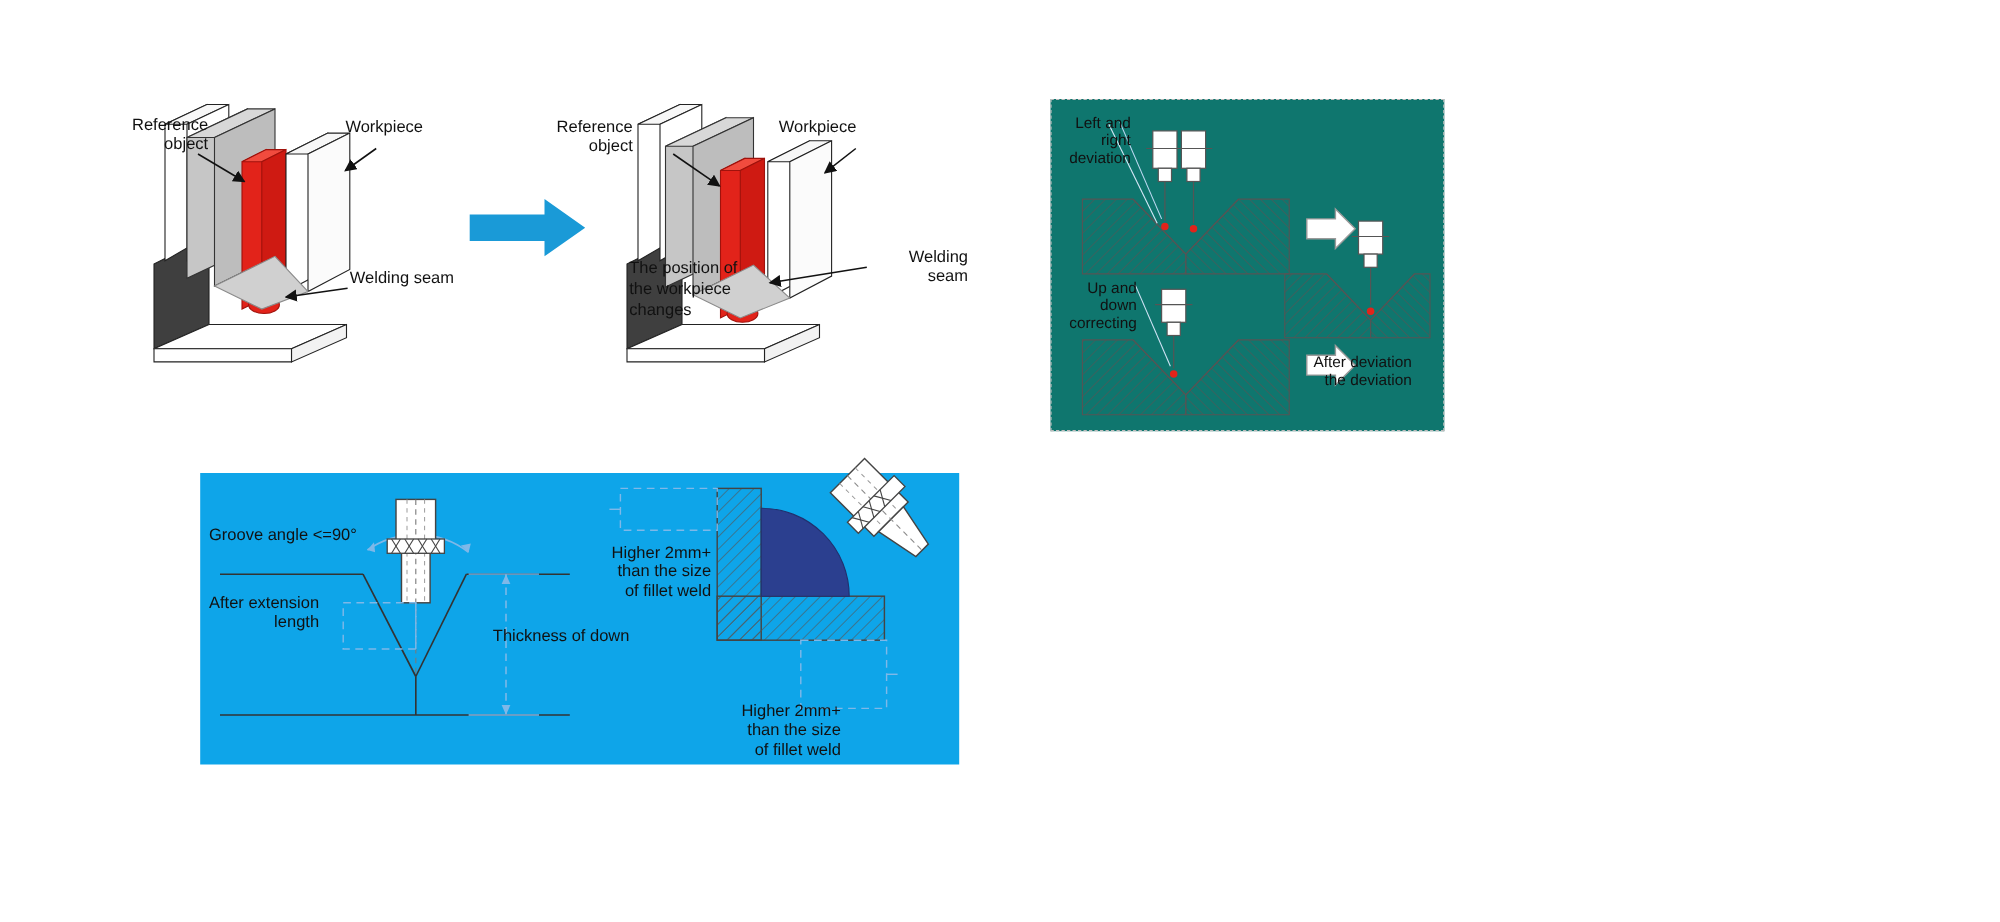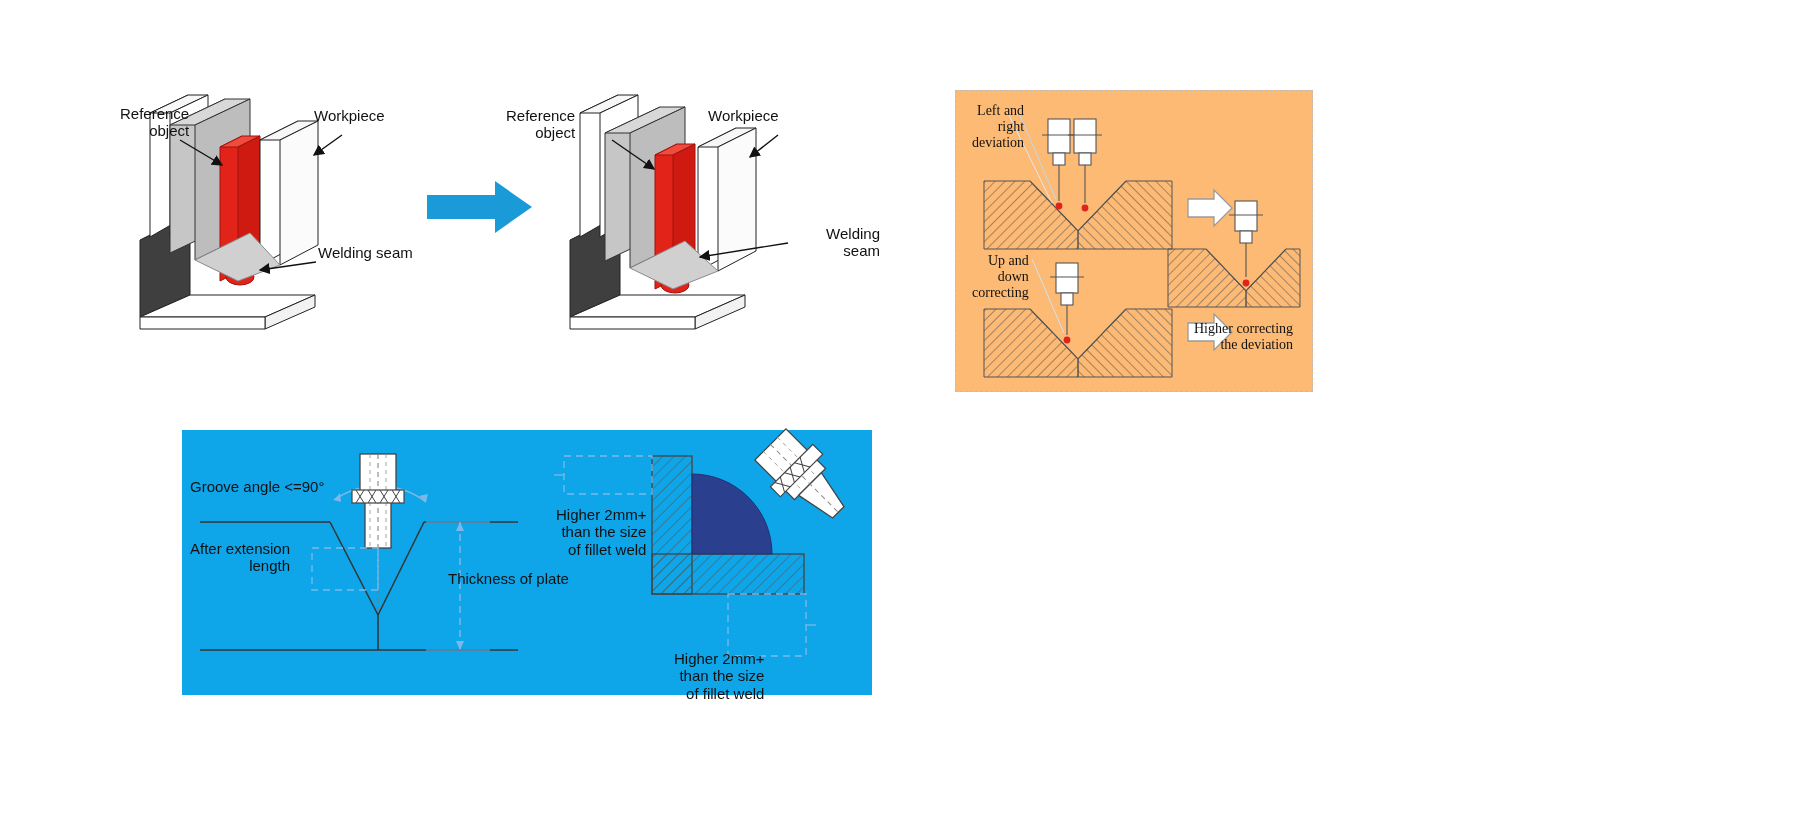--- a/index.html
+++ b/index.html
@@ -49,37 +49,36 @@
   }
 
   
   #panel-deviation {
     left: 955px;
     top: 90px;
     width: 358px;
     height: 302px;
     border: 1px dashed #bdbdbd;
     box-sizing: border-box;
-    background: #fdba74;
-    font-family: Liberation Serif, serif;
+    background: #0f766e;
   }
 
   
   #panel-groove {
     left: 182px;
     top: 430px;
     width: 690px;
     height: 265px;
     background: #0ea5e9;
   }
 
   
   #panel-fillet {
     left: 548px;
-    top: 412px;
+    top: 400px;
     width: 340px;
     height: 290px;
   }
 </style>
 </head>
 <body>
 
 <div class="panel" id="panel-position-change">
 
   <svg width="760" height="260" viewBox="0 0 760 260">
@@ -149,20 +148,23 @@
       <line x1="228" y1="50" x2="200" y2="72" stroke="#111" stroke-width="1.4" marker-end="url(#arrowhead)"></line>
       <line x1="238" y1="158" x2="150" y2="172" stroke="#111" stroke-width="1.4" marker-end="url(#arrowhead)"></line>
     </g>
   </svg>
 
   <div class="label" style="left:0px; top:20px;">Reference
 object</div>
   <div class="label" style="left:194px; top:22px;">Workpiece</div>
   <div class="label" style="left:198px; top:159px;">Welding seam</div>
 
+  <div id="arrow-caption">The position of
+the workpiece
+changes</div>
 
   <div class="label" style="left:386px; top:22px;">Reference
 object</div>
   <div class="label" style="left:588px; top:22px;">Workpiece</div>
   <div class="label" style="left:670px; top:140px;">Welding seam</div>
 </div>
 
 <div class="panel" id="panel-deviation">
   <svg width="356" height="300" viewBox="0 0 356 300">
     <defs>
@@ -237,21 +239,21 @@
       </g>
     </g>
   </svg>
 
   <div class="label small" style="left:16px; top:12px;">Left and
 right
 deviation</div>
   <div class="label small" style="left:16px; top:162px;">Up and
 down
 correcting</div>
-  <div class="label small" style="left:238px; top:230px;">Higher correcting
+  <div class="label small" style="left:238px; top:230px;">After deviation
 the deviation</div>
 </div>
 
 <div class="panel" id="panel-groove">
   <svg width="690" height="265" viewBox="0 0 690 265">
 
     <line x1="18" y1="92" x2="148" y2="92" stroke="#333" stroke-width="1.5"></line>
     <line x1="242" y1="92" x2="336" y2="92" stroke="#333" stroke-width="1.5"></line>
     <line x1="18" y1="220" x2="336" y2="220" stroke="#333" stroke-width="1.5"></line>
 
@@ -287,21 +289,21 @@
     <line x1="244" y1="92" x2="308" y2="92" stroke="#7fb8e8" stroke-width="1.2"></line>
     <line x1="244" y1="220" x2="308" y2="220" stroke="#7fb8e8" stroke-width="1.2"></line>
     <line x1="278" y1="92" x2="278" y2="220" stroke="#7fb8e8" stroke-width="1.4" stroke-dasharray="7,5"></line>
     <path d="M278,92 l-4,9 l8,0 z" fill="#7fb8e8"></path>
     <path d="M278,220 l-4,-9 l8,0 z" fill="#7fb8e8"></path>
   </svg>
 
   <div class="label" style="left:8px; top:48px;">Groove angle &lt;=90°</div>
   <div class="label" style="left:8px; top:110px;">After extension
 length</div>
-  <div class="label" style="left:266px; top:140px;">Thickness of plate</div>
+  <div class="label" style="left:266px; top:140px;">Thickness of down</div>
 </div>
 
 <div class="panel" id="panel-fillet">
   <svg width="340" height="290" viewBox="0 0 340 290">
     <defs>
       <pattern id="hatchC" width="8" height="8" patternTransform="rotate(45)" patternUnits="userSpaceOnUse">
         <line x1="0" y1="0" x2="0" y2="8" stroke="#555" stroke-width="1.1"></line>
       </pattern>
     </defs>
 

